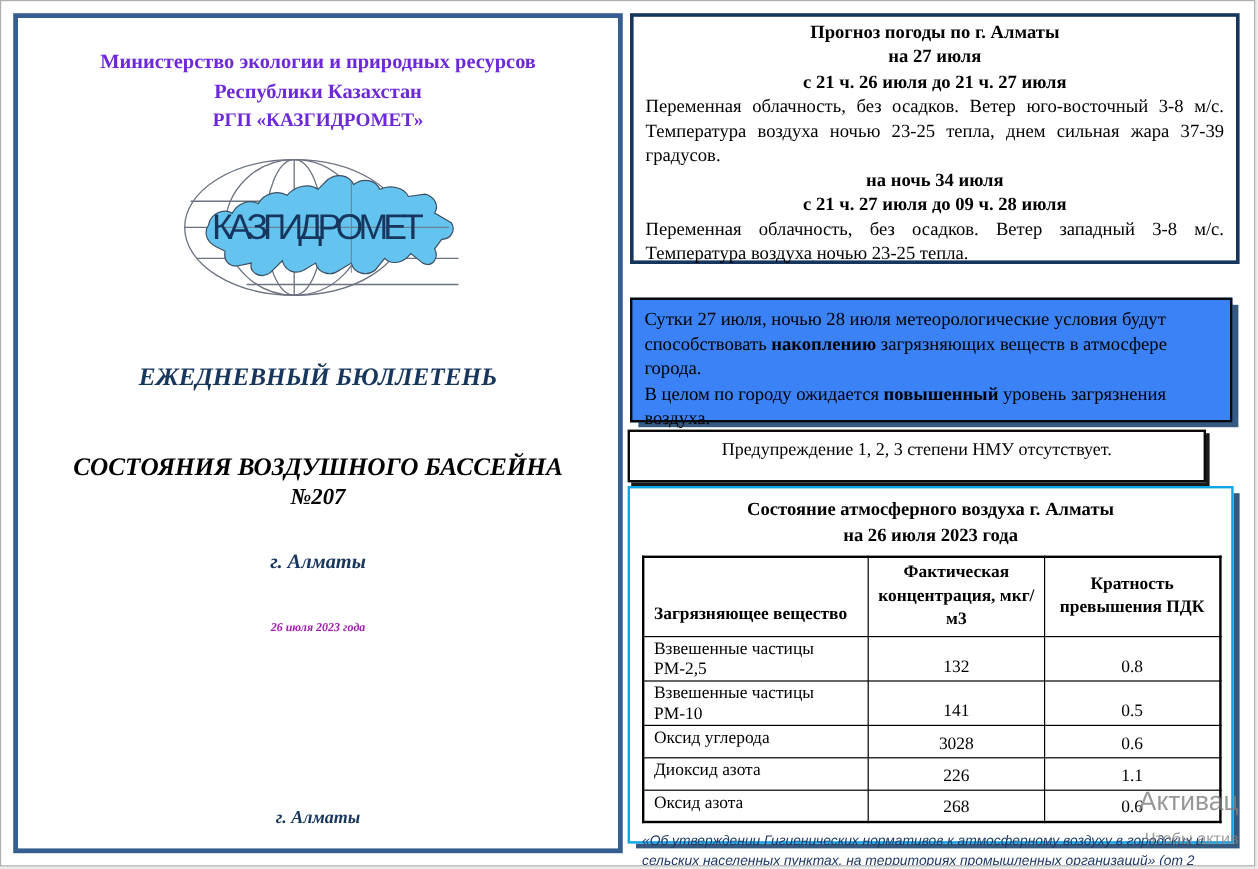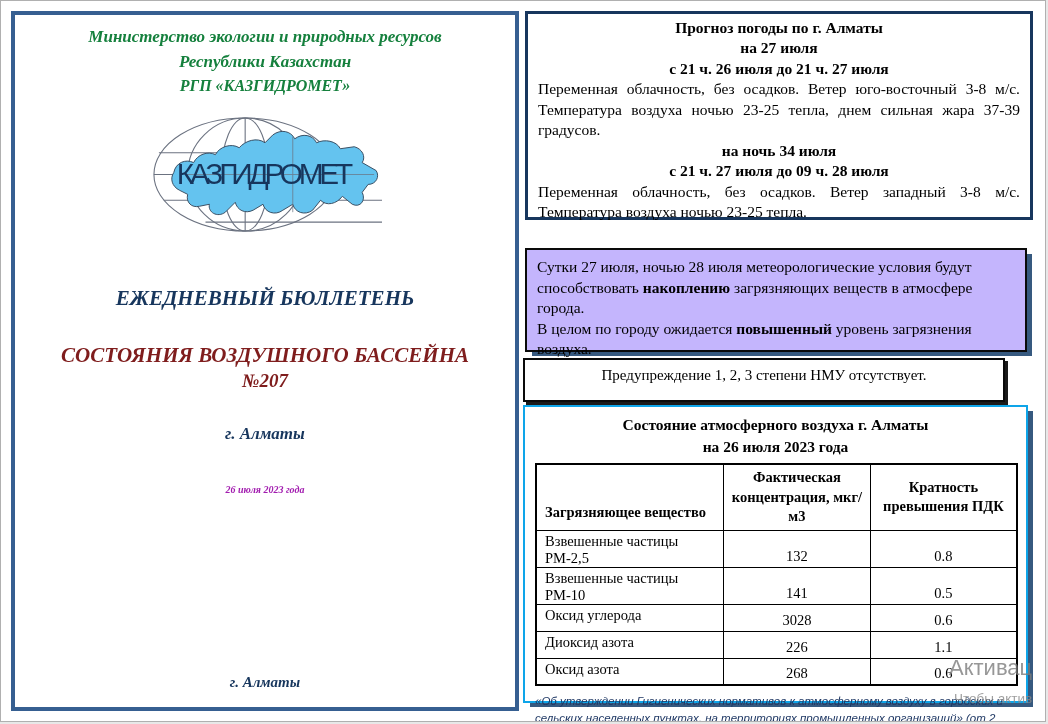--- a/index.html
+++ b/index.html
@@ -7,42 +7,42 @@
   #page {
     position:relative; width:1046px; height:722px;
     background:#ffffff; border:1px solid #b0b0b0; overflow:hidden;
   }
 
   
   .left-box {
     position:absolute; left:10px; top:10px; width:508px; height:700px;
     border:4px solid #365F91; background:#fff; text-align:center;
   }
-  .ministry { margin-top:10px; font-weight:bold; color:#15803d; font-size:17px; line-height:1.45;font-style:italic; }
+  .ministry { margin-top:25px; font-weight:bold; color:#6d28d9; font-size:17px; line-height:1.45; }
   .ministry .line3 { font-size:16px; }
   .logo-wrap { width:238px; margin:16px auto 0; }
   .bulletin-title { margin-top:44px; font-style:italic; font-weight:bold; color:#17365D; font-size:21px; line-height:1.3; }
-  .bulletin-title2 { margin-top:29px; font-style:italic; font-weight:bold; color:#7f1d1d; font-size:21px; line-height:1.3; }
+  .bulletin-title2 { margin-top:47px; font-style:italic; font-weight:bold; color:#000000; font-size:21px; line-height:1.3; }
   .bulletin-no { font-size:19px; }
   .city { margin-top:30px; font-style:italic; font-weight:bold; color:#17365D; font-size:17px; }
   .date { margin-top:40px; font-style:italic; font-weight:bold; color:#a21caf; font-size:10px; }
   .footer-city { position:absolute; bottom:16px; left:0; right:0; font-style:italic; font-weight:bold; color:#17365D; font-size:15px; }
 
   
   .forecast-box {
     position:absolute; left:524px; top:10px; width:508px; height:209px;
     border:3px solid #17365D; background:#fff; padding:4px 10px 0 10px;
     font-size:15.5px; line-height:1.32;
   }
   .fc-title { text-align:center; font-weight:bold; }
   .fc-body { text-align:justify; }
 
   .meteo-box {
     position:absolute; left:524px; top:247px; width:502px; height:104px;
-    border:2px solid #0a0a0a; background:#c4b5fd; padding:7px 10px 0 10px;
+    border:2px solid #0a0a0a; background:#3b82f6; padding:7px 10px 0 10px;
     font-size:15.5px; line-height:1.33; text-align:left;
     box-shadow:6px 5px 0 -1px #36597f;
   }
 
   .warning-box {
     position:absolute; left:522px; top:357px; width:482px; height:44px;
     border:2px solid #0a0a0a; background:#fff; text-align:center;
     font-size:15px; padding-top:7px;
     box-shadow:3px 3px 0 #1a1a1a;
   }

